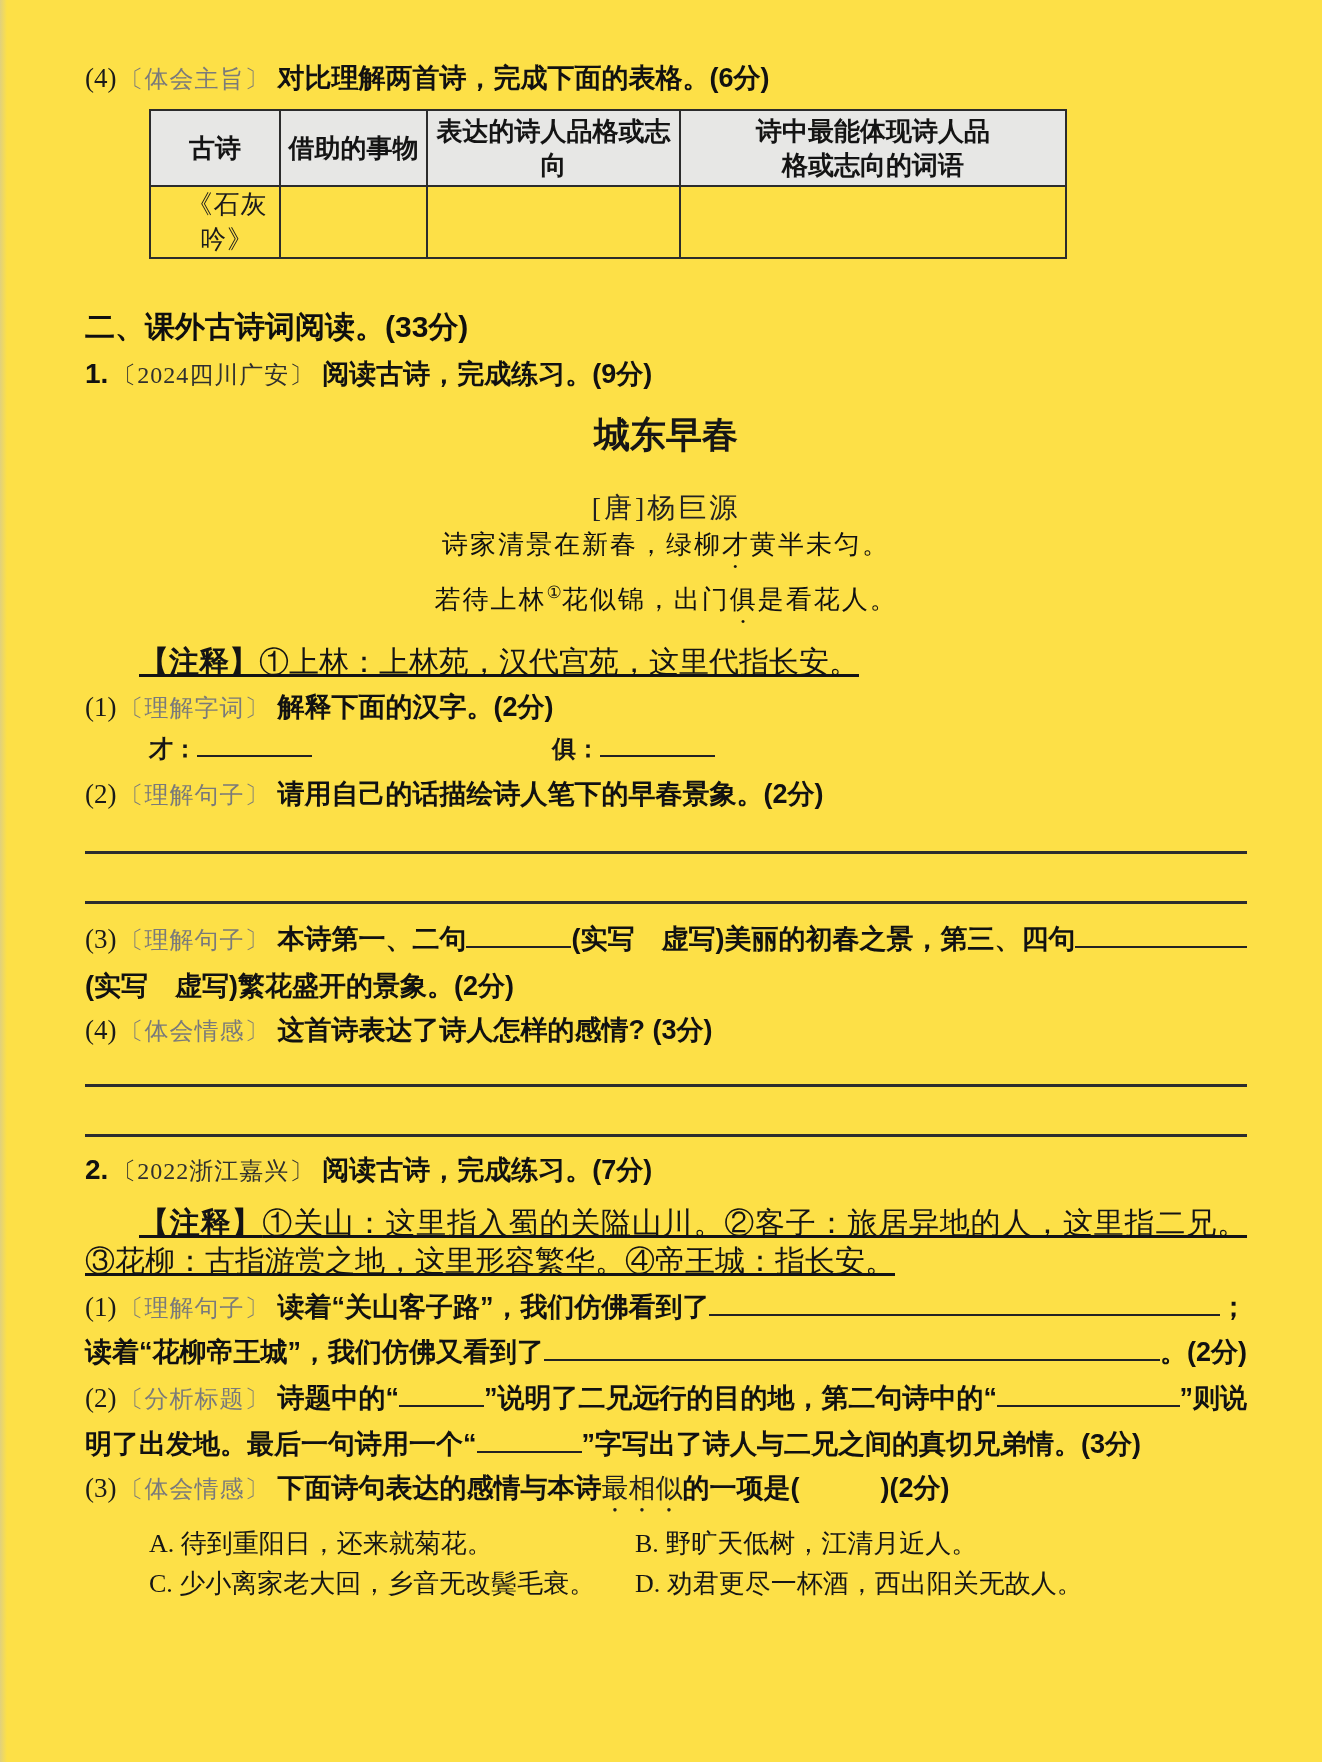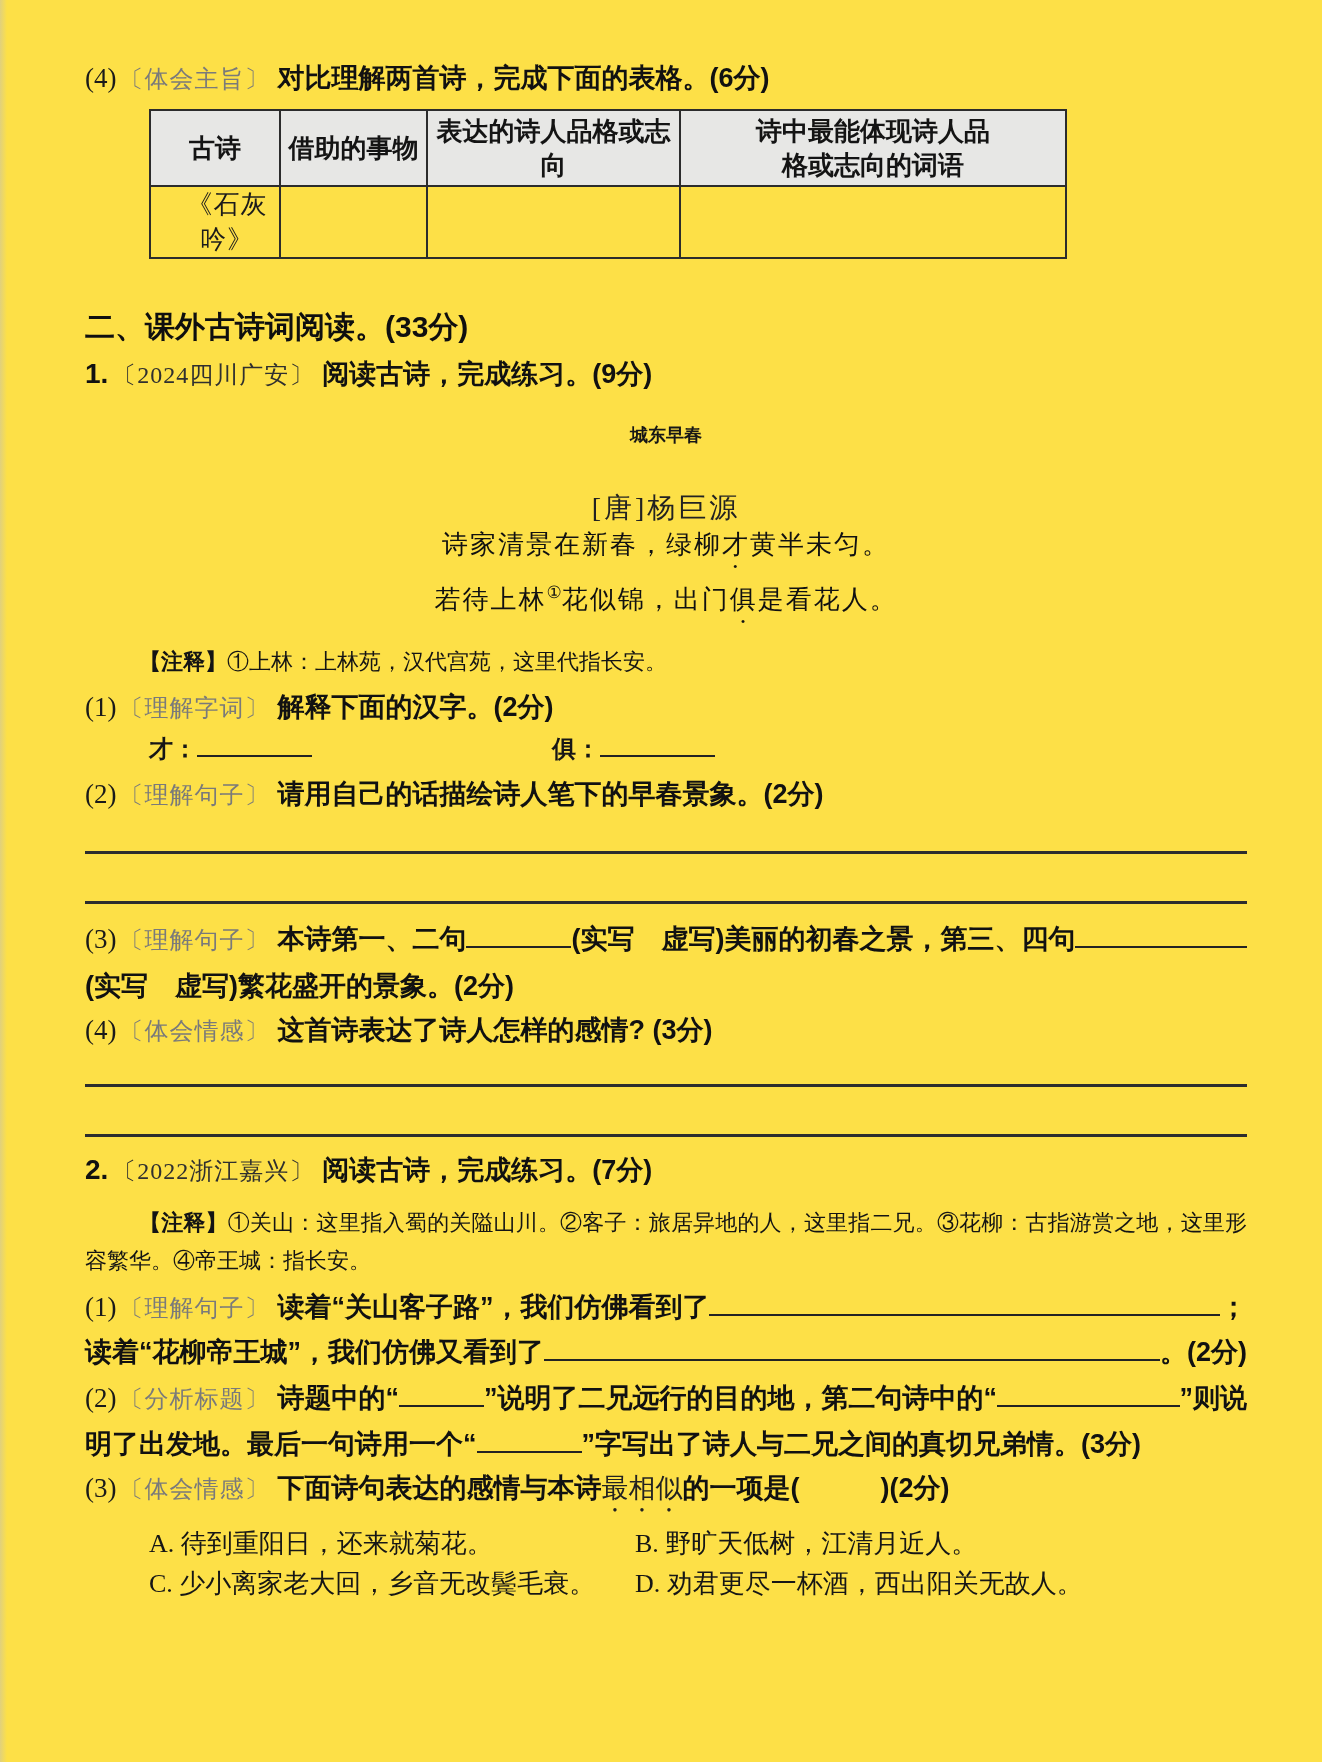--- a/index.html
+++ b/index.html
@@ -34,30 +34,30 @@
             font-weight:700; font-size:26px; line-height:34px; height:76px; color:#141414; }
   .cmp th .wrapcap { display:inline-block; max-width:234px; }
   .cmp td { height:52px; font-size:26px; }
   .cmp td.poemname { font-family:Liberation Serif, serif; color:#1b1b1b; letter-spacing:1px;padding-left:24px; }
 
   .section { font-family:"Liberation Sans", sans-serif; font-weight:700;
              font-size:30px; line-height:40px; color:#0f0f0f; margin-top:48px; }
 
   
   .poem   { text-align:center; }
-  .ptitle { font-family:"Liberation Sans", sans-serif; font-weight:700; font-size:18px; line-height:38px;margin-top:20px; }
+  .ptitle { font-family:"Liberation Sans", sans-serif; font-weight:700; font-size:36px; line-height:38px;margin-top:20px; }
   .pauthor{ font-size:28px; line-height:36px; letter-spacing:3px; color:#222;margin-top:36px; }
   .pline  { font-size:26px; line-height:38px; letter-spacing:2px; color:#111; }
   .sup    { font-size:17px; vertical-align:super; letter-spacing:0; }
 
   .emdot  { -webkit-text-emphasis:filled dot; text-emphasis:filled dot;
             -webkit-text-emphasis-position:under right; text-emphasis-position:under right; }
   .kai-em { font-family:"Liberation Serif", serif; font-weight:400; color:#222; }
 
-  .note { font-size:22px; line-height:38px; text-indent:54px; color:#141414; margin-top:14px; text-align:justify; }
+  .note { font-size:30px; line-height:38px; text-indent:54px; color:#141414; margin-top:14px; text-align:justify;text-decoration:underline; }
   .note .notelabel { font-weight:700; }
 
   
   .blank { display:inline-block; height:3px; border-bottom:2px solid #232323; }
   .w85  { width:85px; }  .w105 { width:105px; } .w115 { width:115px; }
   .ansline { border-bottom:3px solid #2d2d2d; }
   .ansA { height:39px; } .ansB { height:50px; }
 
   .wordrow { font-family:"Liberation Sans", sans-serif; font-weight:700;
              font-size:24px; line-height:34px; margin-top:4px; }

